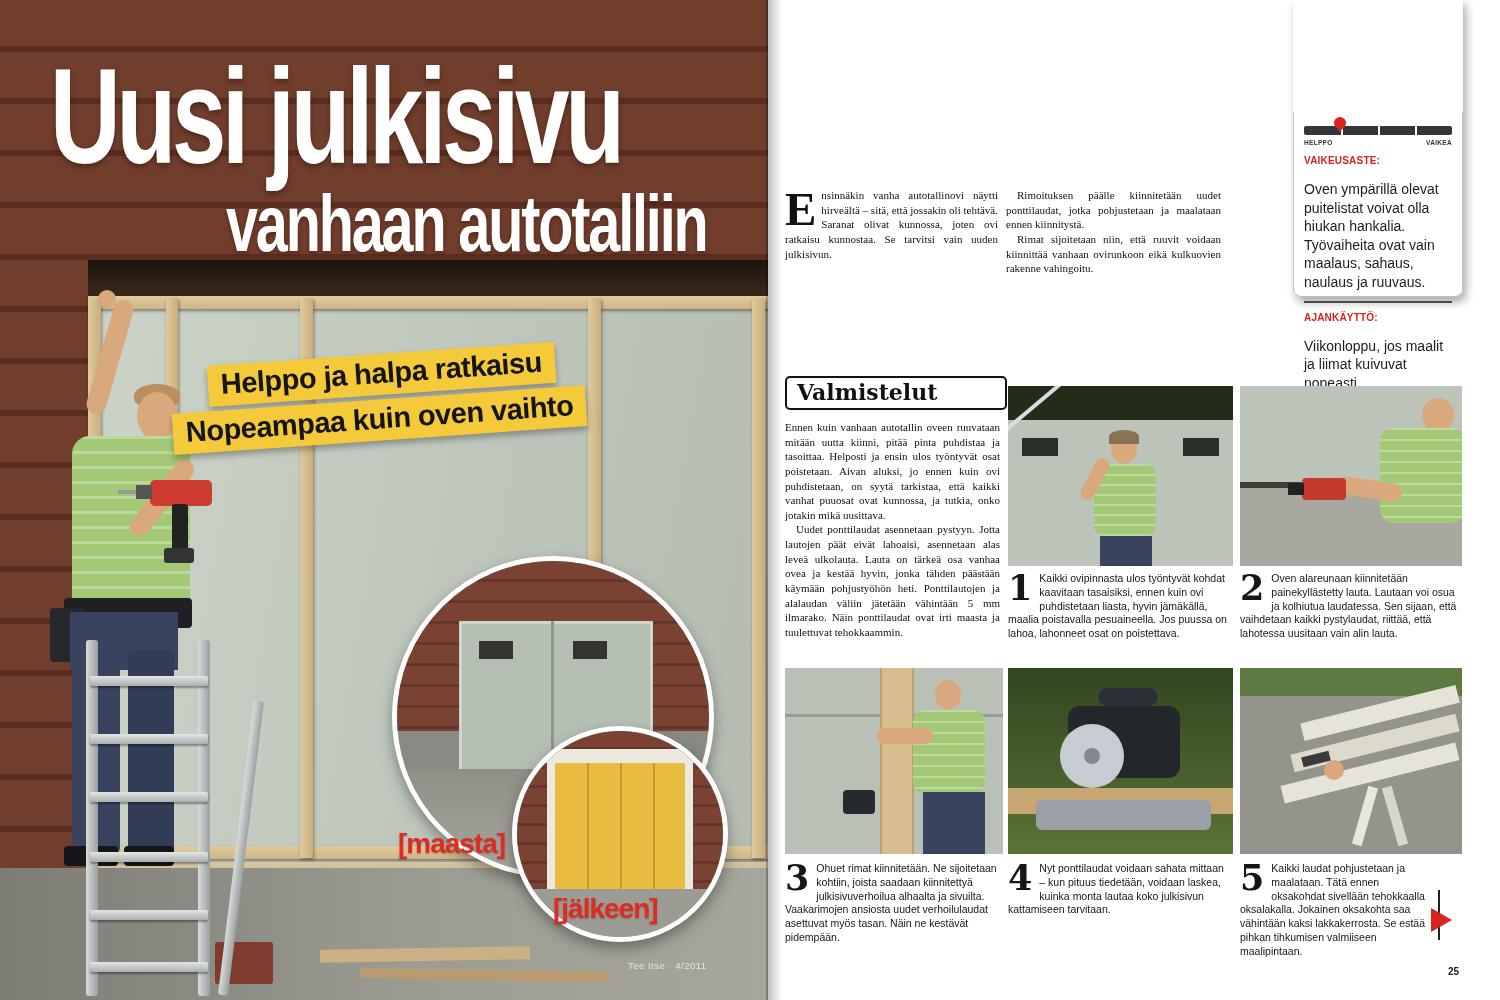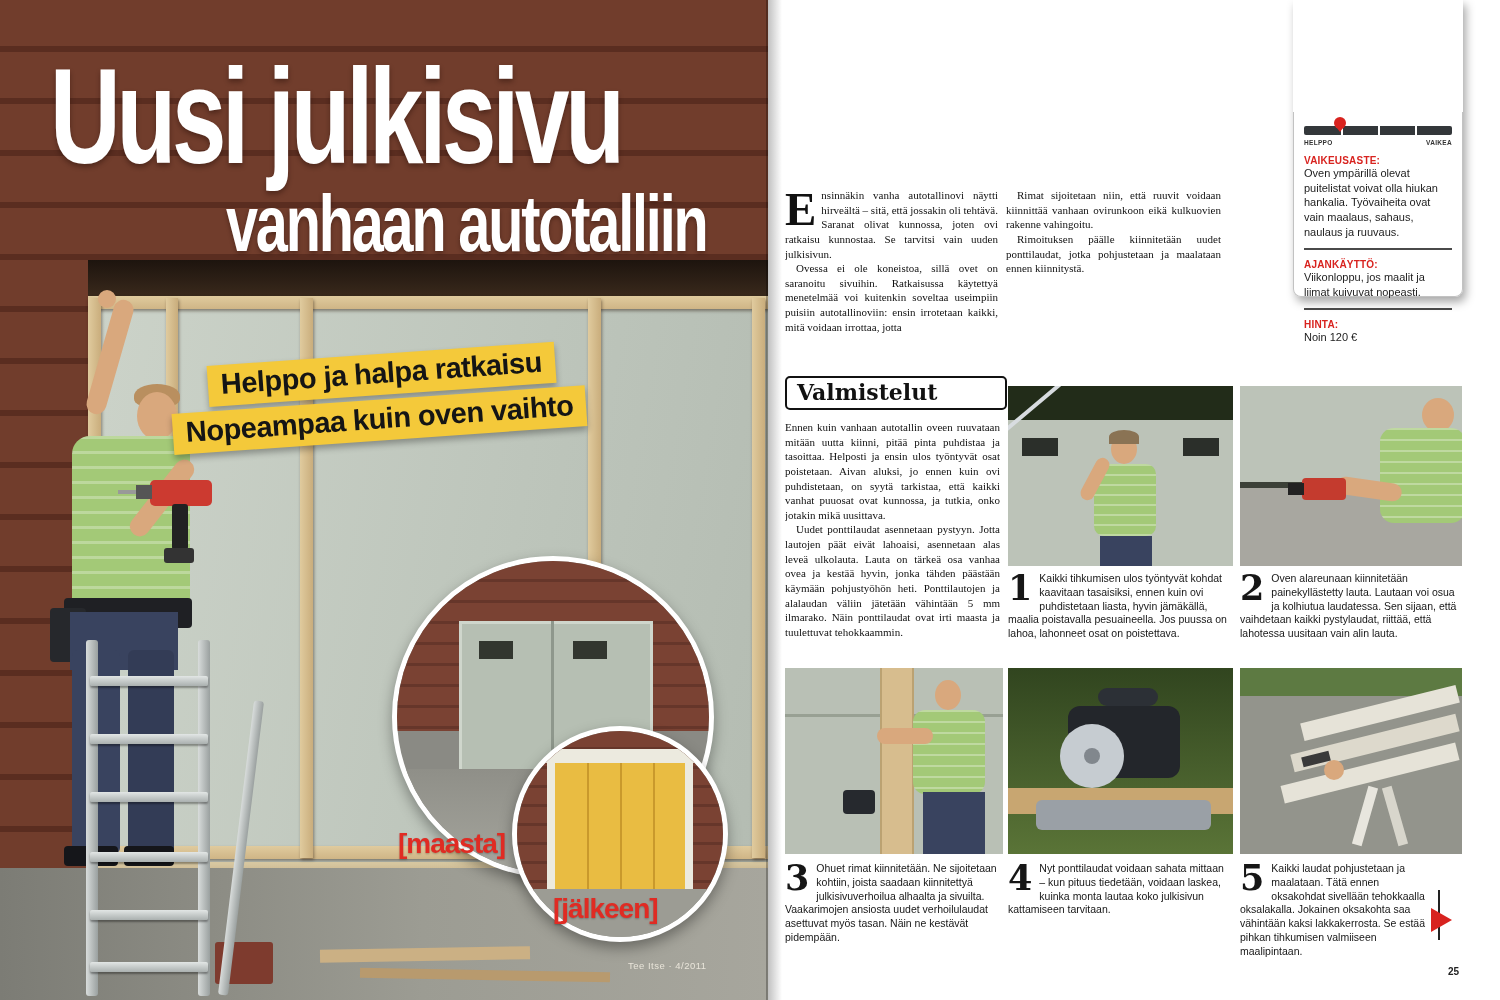--- a/index.html
+++ b/index.html
@@ -65,21 +65,21 @@
   #infobox .panel{position:absolute;left:0;top:112px;width:100%;height:185px;box-sizing:border-box;
       border:1px solid #c2c2c2;border-top:0;border-radius:0 0 8px 8px;background:#fff;padding:14px 10px 8px;}
   .slider{position:relative;height:9px;background:#33373a;border-radius:2px;}
   .slider .tick{position:absolute;top:0;width:2px;height:9px;background:#fff;}
   .slider .dot{position:absolute;top:-9px;width:12px;height:12px;border-radius:50%;background:#d8231f;}
   .slider .dot:after{content:"";position:absolute;left:3px;top:11px;border-left:3px solid transparent;
       border-right:3px solid transparent;border-top:4px solid #d8231f;}
   .slider-labels{display:flex;justify-content:space-between;font-size:6.5px;font-weight:bold;color:#333;
       letter-spacing:.3px;margin-top:4px;}
   .ib-title{font-size:10px;font-weight:bold;color:#d8231f;margin-top:9px;letter-spacing:.2px;}
-  .ib-text{font-size:11px;color:#1c1c1c;line-height:1.33;margin-top:0;}
+  .ib-text{font-size:14px;color:#1c1c1c;line-height:1.33;margin-top:14px;}
   .ib-div{border-top:2px solid #4a4a4a;margin-top:9px;}
 
   #page-num{font-size:10px;font-weight:bold;color:#222;}
   #continue-arrow{width:0;height:0;border-top:12px solid transparent;border-bottom:12px solid transparent;
       border-left:21px solid #d8231f;}
   #gutter{background:linear-gradient(90deg,rgba(0,0,0,.28),rgba(0,0,0,0));}
 </style>
 </head>
 <body>
 
@@ -177,25 +177,24 @@
     <div class="abs before-after-label" style="left:553px;top:893px;">[jälkeen]</div>
 
     <div class="abs" id="left-footer" style="left:628px;top:960px;">Tee Itse · 4/2011</div>
   </div>
 
   <div class="abs" id="gutter" style="left:766px;top:0;width:16px;height:1000px;"></div>
 
 
   <div class="abs bodycol" style="left:785px;top:188px;width:213px;height:160px;">
     <p><span class="dropcap">E</span><span>nsinnäkin vanha autotallinovi näytti hirveältä – sitä, että jossakin oli tehtävä. Saranat olivat kunnossa, joten ovi ratkaisu kunnostaa. Se tarvitsi vain uuden julkisivun.</span></p>
-    <p class="ind">Ovessa ei ole koneistoa, sillä ovet on saranoitu sivuihin. Ratkaisussa käytettyä menetelmää voi kuitenkin soveltaa useimpiin puisiin autotallinoviin: ensin irrotetaan kaikki, mitä voidaan irrottaa, jotta</p>
   </div>
   <div class="abs bodycol" style="left:1006px;top:188px;width:215px;height:160px;">
+    <p class="ind">Rimoituksen päälle kiinnitetään uudet ponttilaudat, jotka pohjustetaan ja maalataan ennen kiinnitystä.</p>
     <p class="ind">Rimat sijoitetaan niin, että ruuvit voidaan kiinnittää vanhaan ovirunkoon eikä kulkuovien rakenne vahingoitu.</p>
-    <p class="ind">Rimoituksen päälle kiinnitetään uudet ponttilaudat, jotka pohjustetaan ja maalataan ennen kiinnitystä.</p>
   </div>
 
   <div id="infobox">
     <div class="panel">
       <div class="slider">
         <div class="tick" style="left:25%;"></div>
           <div class="tick" style="left:50%;"></div>
           <div class="tick" style="left:75%;"></div>
         <div class="dot" style="left:20%;"></div>
       </div>
@@ -239,21 +238,21 @@
     <div class="abs" style="left:182px;top:12px;width:32px;height:34px;border-radius:50%;" class2="skin"></div>
     <div class="abs skin" style="left:182px;top:12px;width:32px;height:34px;border-radius:50%;"></div>
     <div class="abs shirt" style="left:140px;top:42px;width:85px;height:95px;border-radius:14px;background-image:repeating-linear-gradient(180deg,rgba(255,255,255,.3) 0 2px,transparent 2px 11px);"></div>
     <div class="abs skin" style="left:96px;top:94px;width:66px;height:18px;border-radius:9px;transform:rotate(8deg);"></div>
     <div class="abs" style="left:62px;top:92px;width:44px;height:22px;background:#c43b2e;border-radius:4px;"></div>
     <div class="abs" style="left:48px;top:97px;width:16px;height:12px;background:#222;"></div>
   </div>
 
   <div class="caption" style="left:1008px;top:572px;width:224px;">
     <span class="step-num">1</span>
-    <span>Kaikki tihkumisen ulos työntyvät kohdat kaavitaan tasaisiksi, ennen kuin ovi puhdistetaan liasta, hyvin jämäkällä, maalia poistavalla pesuaineella. Jos puussa on lahoa, lahonneet osat on poistettava.</span>
+    <span>Kaikki ovipinnasta ulos työntyvät kohdat kaavitaan tasaisiksi, ennen kuin ovi puhdistetaan liasta, hyvin jämäkällä, maalia poistavalla pesuaineella. Jos puussa on lahoa, lahonneet osat on poistettava.</span>
   </div>
   <div class="caption" style="left:1240px;top:572px;width:222px;">
     <span class="step-num">2</span>
     <span>Oven alareunaan kiinnitetään painekyllästetty lauta. Lautaan voi osua ja kolhiutua laudatessa. Sen sijaan, että vaihdetaan kaikki pystylaudat, riittää, että lahotessa uusitaan vain alin lauta.</span>
   </div>
 
   <div class="photo" style="left:785px;top:668px;width:218px;height:186px;">
     <div class="abs" style="left:0;top:0;width:218px;height:186px;background:#b9c0b5;"></div>
     <div class="abs" style="left:0;top:46px;width:218px;height:3px;background:#98a093;"></div>
     <div class="abs" style="left:95px;top:0;width:30px;height:186px;background:#d7bd8e;border-left:2px solid #bba272;border-right:2px solid #bba272;"></div>

